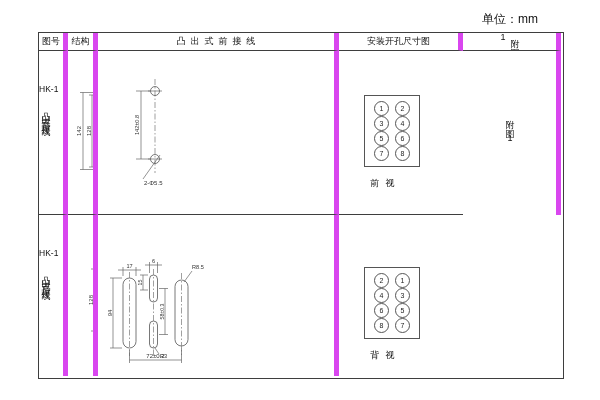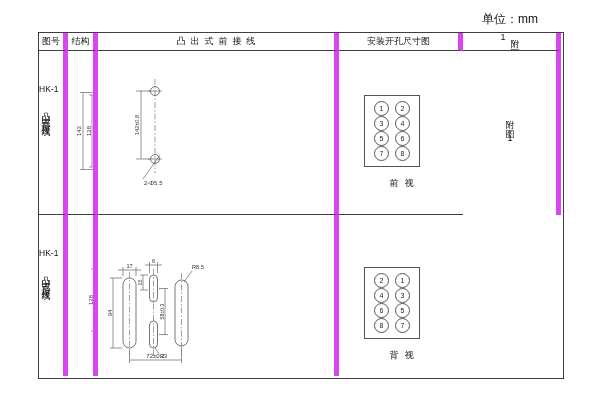--- a/index.html
+++ b/index.html
@@ -21,21 +21,21 @@
   svg *{vector-effect:non-scaling-stroke;}
   .ln{stroke:#555;fill:none;stroke-width:0.8;}
   .lnt{stroke:#666;fill:none;stroke-width:0.7;}
   .cl{stroke:#777;fill:none;stroke-width:0.7;stroke-dasharray:6 2 1.5 2;}
   .fl{fill:#777;stroke:none;}
   text{fill:#333;stroke:none;font-size:6px;font-family:"Liberation Sans",sans-serif;}
   .d5{font-size:5.2px;} .d55{font-size:5.6px;}
   .term-box{position:absolute;width:56px;height:72px;border:1px solid #555;display:grid;grid-template-columns:1fr 1fr;
             align-content:space-between;justify-items:center;padding:5px 6px;box-sizing:border-box;}
   .tc{width:13px;height:13px;border:1px solid #555;border-radius:50%;display:flex;align-items:center;justify-content:center;font-size:7px;color:#222;}
-  .caption{position:absolute;width:56px;text-align:right;font-size:9px;letter-spacing:0.7em;text-indent:0.7em;color:#111;}
+  .caption{position:absolute;width:56px;text-align:left;font-size:9px;letter-spacing:0.7em;text-indent:0.7em;color:#111;}
 </style>
 </head>
 <body>
 
 <div id="page">
   <div class="unit">单位：mm</div>
 
   <div class="tbl">
 
     <div class="cell hd">图号</div>

